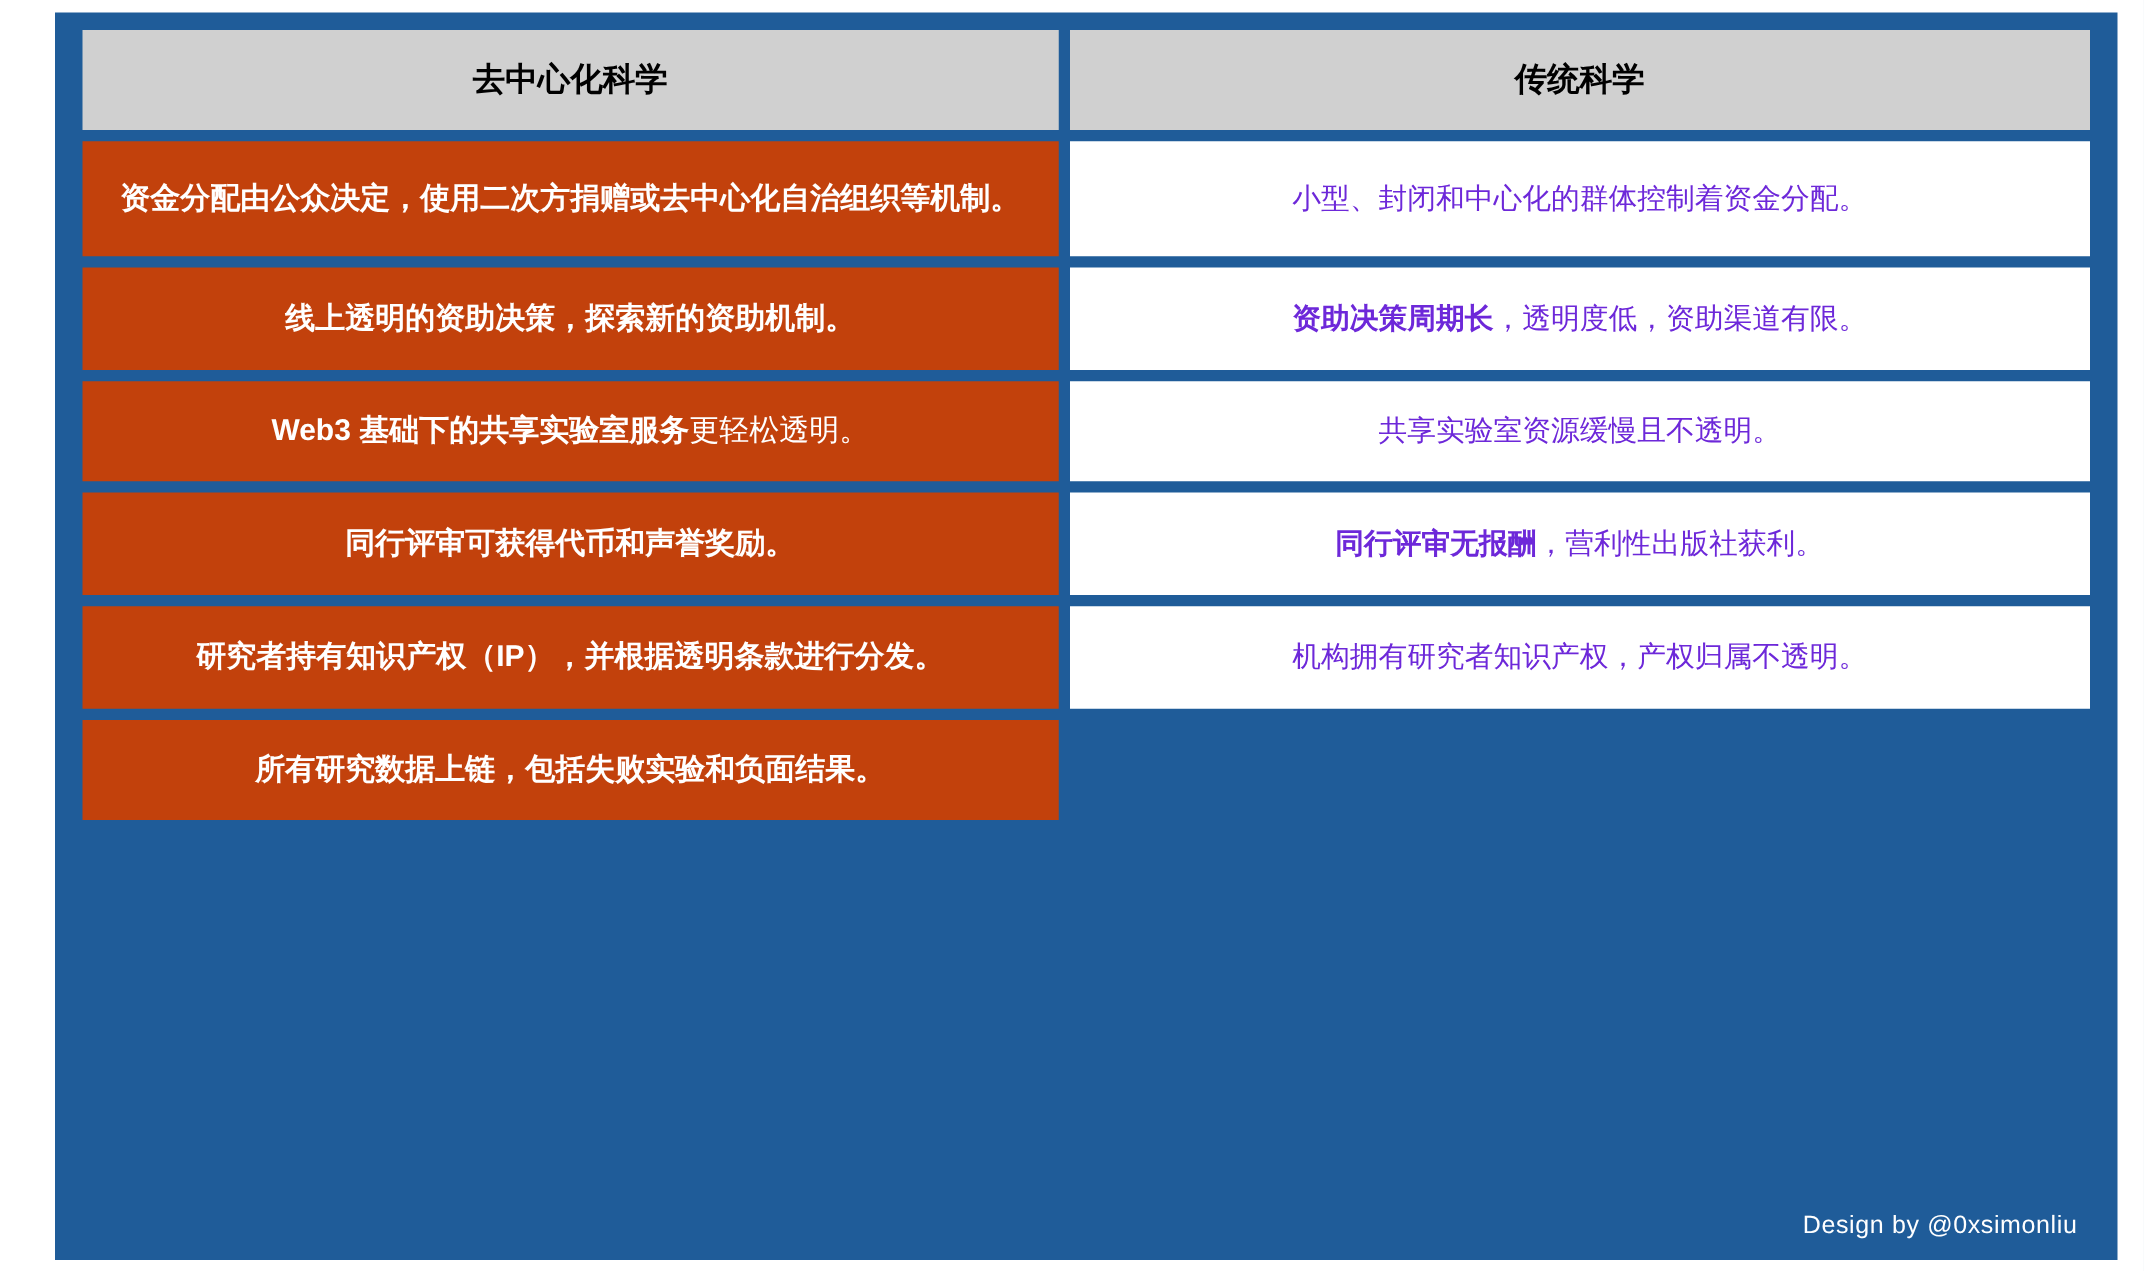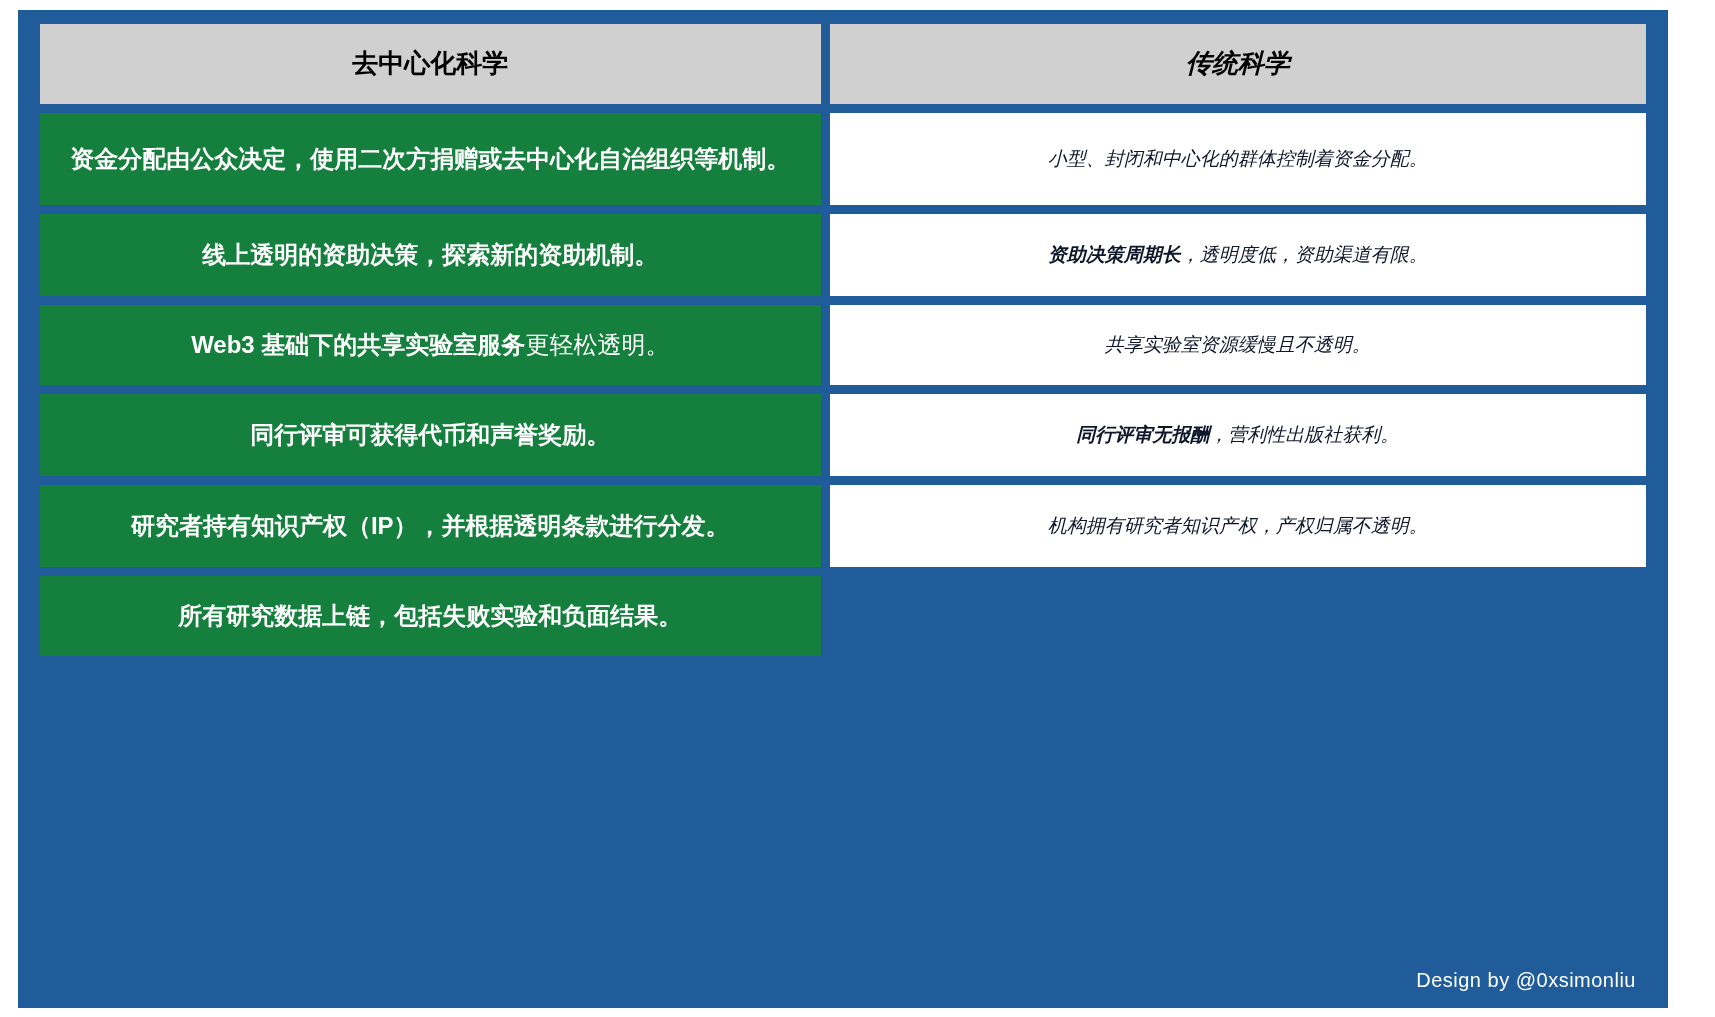--- a/index.html
+++ b/index.html
@@ -15,21 +15,21 @@
   }
   .canvas {
     position: relative;
     width: 1715px;
     height: 1017px;
     background: #ffffff;
     box-sizing: border-box;
   }
   .board {
     position: absolute;
-    left: 18px;
+    left: 44px;
     top: 10px;
     width: 1650px;
     height: 998px;
     background: #1f5c99;
     box-sizing: border-box;
     padding: 14px 22px 0 22px;
     display: flex;
     flex-direction: column;
   }
   .row {
@@ -43,45 +43,44 @@
     align-items: center;
     justify-content: center;
     text-align: center;
   }
   .col-left {
     width: 48.6%;
     margin-right: 9px;
   }
   .col-right {
     width: calc(51.4% - 9px);
-    font-style: italic;
   }
   .header-row .cell {
     background: #d0d0d0;
     color: #000000;
     font-weight: bold;
     font-size: 26px;
     height: 80px;
     line-height: 1.3;
   }
   .header-row .col-left { width: 48.6%; }
   .header-row .col-right { width: calc(51.4% - 9px); }
 
   .left-cell {
-    background: #15803d;
+    background: #c2410c;
     color: #ffffff;
     font-weight: bold;
     font-size: 24px;
     line-height: 1.45;
     padding: 10px 18px;
   }
   .right-cell {
     background: #ffffff;
-    color: #0f172a;
-    font-size: 19px;
+    color: #6d28d9;
+    font-size: 23px;
     line-height: 1.45;
     padding: 10px 14px;
   }
   .right-cell b { font-weight: bold; }
   .left-cell .normal { font-weight: normal; }
 
   .h-tall { height: 92px; }
   .h-std  { height: 82px; }
   .h-mid  { height: 80px; }
 

